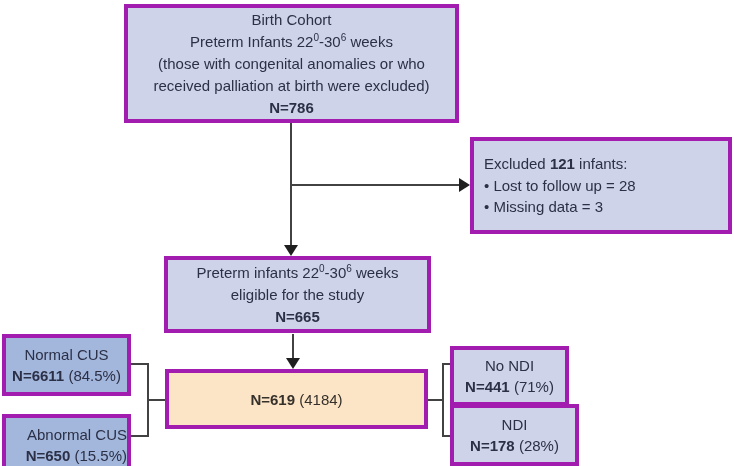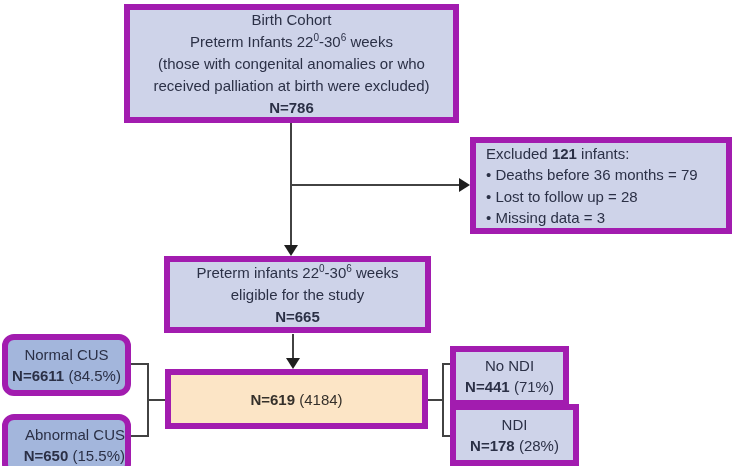--- a/index.html
+++ b/index.html
@@ -2,27 +2,27 @@
 <html><head>
 <meta charset="utf-8">
 <style>
   html,body{margin:0;padding:0;}
   body{
     width:734px;height:466px;position:relative;background:#ffffff;
     font-family:"Liberation Sans", sans-serif;overflow:hidden;
   }
   .box{
     position:absolute;box-sizing:border-box;
-    border:6px solid #a21caf;
+    border:4px solid #a21caf;
     background:#ced3e9;
     color:#2b3046;
     display:flex;flex-direction:column;justify-content:center;align-items:center;
     text-align:center;font-size:15px;line-height:21px;
   }
-  .box.blue{background:#a3b6dc;border-radius:12px;}
+  .box.blue{background:#a3b6dc;}
   .box.peach{background:#fce5c6;color:#35302a;}
   .box.leftalign{align-items:flex-start;text-align:left;padding-left:10px;}
   .b{font-weight:bold;}
   .sup{font-size:10px;vertical-align:super;line-height:0;}
   .line{position:absolute;background:#424242;}
   .hline{height:2px;}
   .vline{width:2px;}
   .arrow-down{
     position:absolute;width:0;height:0;
     border-left:7px solid transparent;border-right:7px solid transparent;
@@ -48,21 +48,20 @@
 <div class="box" id="top-box">
   <div><span>Birth Cohort</span></div>
   <div><span>Preterm Infants 22</span><span class="sup">0</span><span>-30</span><span class="sup">6</span><span> weeks</span></div>
   <div><span>(those with congenital anomalies or who</span></div>
   <div><span>received palliation at birth were excluded)</span></div>
   <div class="b"><span>N=786</span></div>
 </div>
 
 <div class="box leftalign" id="excluded-box">
   <div><span>Excluded </span><span class="b">121</span><span> infants:</span></div>
-  <div>• Deaths before 36 months = 79</div>
   <div>• Lost to follow up = 28</div>
   <div>• Missing data = 3</div>
 </div>
 
 <div class="box" id="eligible-box">
   <div><span>Preterm infants 22</span><span class="sup">0</span><span>-30</span><span class="sup">6</span><span> weeks</span></div>
   <div><span>eligible for the study</span></div>
   <div class="b"><span>N=665</span></div>
 </div>
 

